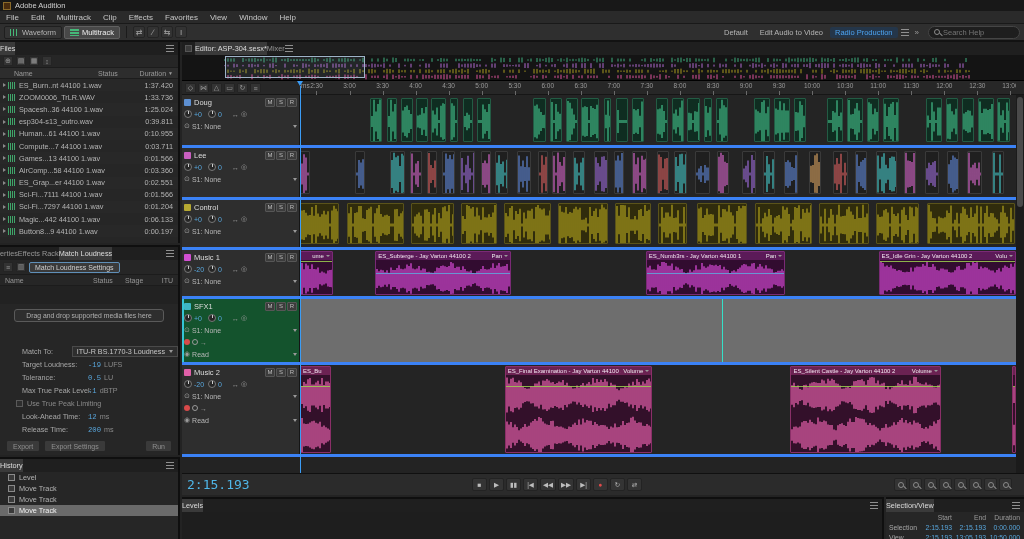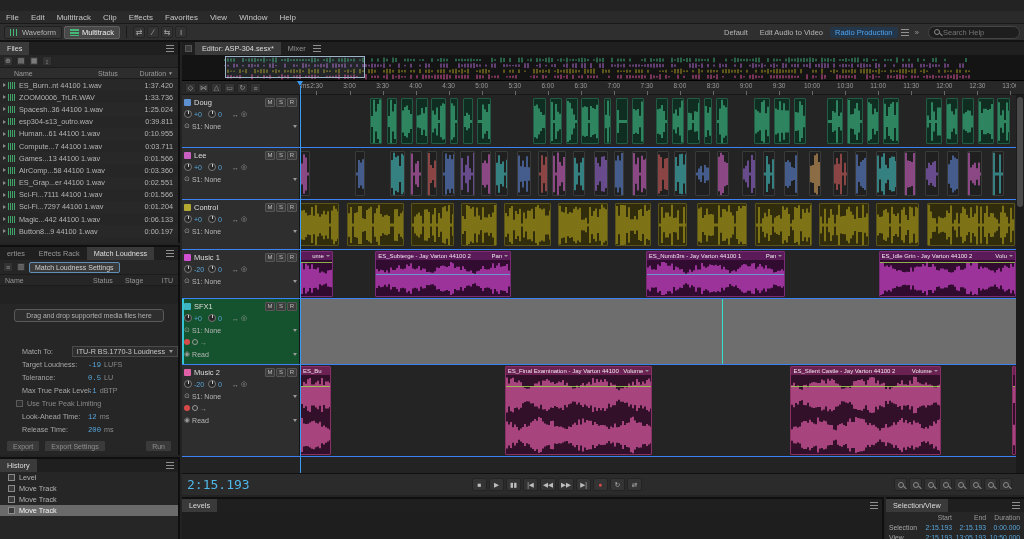--- a/index.html
+++ b/index.html
@@ -27,21 +27,21 @@
   #searchbox{display:flex;align-items:center;gap:3px;width:92px;height:13px;background:#1e1e1e;border:1px solid #454545;border-radius:7px;padding:0 5px;margin-left:3px;}
   #searchbox input{background:transparent;border:0;outline:0;color:#9a9a9a;font:7.5px "Liberation Sans",sans-serif;width:66px;}
   .mag{width:6px;height:6px;border:1px solid #8a8a8a;border-radius:50%;position:relative;display:inline-block;}
   .mag::after{content:"";position:absolute;left:4px;top:4px;width:4px;height:1px;background:#8a8a8a;transform:rotate(45deg);}
   
   .lpanel{position:absolute;left:0;width:180px;background:#262626;border-right:2px solid #0f0f0f;overflow:hidden;}
   #filesPanel{top:42px;height:201px;}
   #loudPanel{top:245px;height:210px;border-top:2px solid #0f0f0f;}
   #histPanel{top:457px;height:82px;border-top:2px solid #0f0f0f;}
   .ptabs{height:13px;background:#1f1f1f;display:flex;align-items:center;font-size:7.3px;color:#969696;}
-  .ptab{padding:0 7px;height:13px;display:flex;align-items:center;white-space:nowrap;}
+  .ptab{padding:0 0;height:13px;display:flex;align-items:center;white-space:nowrap;}
   .ptab.active{background:#3a3a3a;color:#ddd;}
   .ptabs .hamb{margin-left:auto;margin-right:4px;}
   .ptabicon{width:7px;height:7px;background:#3a3a3a;border:1px solid #555;margin:0 3px;}
   #filesTools{height:13px;display:flex;align-items:center;gap:3px;padding:0 3px;border-bottom:1px solid #1c1c1c;}
   .fico{width:10px;height:10px;background:#333;border:1px solid #242424;color:#9a9a9a;font-size:7px;display:flex;align-items:center;justify-content:center;}
   #filesHead{height:11px;display:flex;align-items:center;background:#2d2d2d;border-bottom:1px solid #1c1c1c;color:#9a9a9a;font-size:7px;}
   .fh-name{padding-left:14px;flex:1;}
   .fh-status{width:36px;}
   .fh-dur{width:44px;display:flex;align-items:center;justify-content:flex-end;gap:2px;padding-right:5px;}
   .sorticon{font-size:5px;color:#9a9a9a;}
@@ -81,21 +81,21 @@
   #overview{position:absolute;left:0;top:13px;width:842px;height:26px;background:#141414;border-bottom:1px solid #000;}
   #ovbox{position:absolute;left:43px;top:1px;width:140px;height:22px;border:1px solid #9fb3c8;background:rgba(150,170,190,0.12);}
   #rulerRow{position:absolute;left:0;top:39px;width:842px;height:14px;background:#272727;border-bottom:1px solid #161616;}
   #rulerTools{position:absolute;left:0;top:0;width:118px;height:14px;display:flex;align-items:center;gap:2px;padding:0 3px;}
   .rico{width:11px;height:10px;background:#333;border:1px solid #232323;color:#9a9a9a;font-size:7px;display:flex;align-items:center;justify-content:center;border-radius:1px;}
   #ruler{position:absolute;left:118px;top:0;width:716px;height:14px;overflow:hidden;}
   .rlab{position:absolute;top:1px;font-size:6.5px;color:#9a9a9a;transform:translateX(-50%);white-space:nowrap;}
   .rtick{position:absolute;bottom:0;width:1px;height:4px;background:#6a6a6a;}
   .runit{position:absolute;left:1px;top:1px;font-size:6.5px;color:#9a9a9a;}
   #tracks{position:absolute;left:0;top:53px;width:834px;height:378px;overflow:hidden;}
-  .track{position:relative;display:flex;border-bottom:1px solid #3b82f6;overflow:hidden;}
+  .track{position:relative;display:flex;border-bottom:3px solid #3b82f6;overflow:hidden;}
   .thead{width:118px;background:#2e2e2e;border-right:1px solid #151515;position:relative;padding:1px 2px;flex:none;}
   .thead.sel{background:#14532d;}
   .thead.sel::before{content:"";position:absolute;left:0;top:0;bottom:0;width:2px;background:#35c4d4;}
   .throw{height:12px;display:flex;align-items:center;gap:2px;}
   .chip{width:7px;height:7px;border-radius:1px;flex:none;}
   .tname{font-size:7.5px;color:#ddd;flex:1;padding-left:1px;white-space:nowrap;overflow:hidden;}
   .thbtns{display:flex;gap:1px;}
   .thb{width:10px;height:9px;background:#3c3c3c;border:1px solid #565656;color:#bbb;font-size:6px;display:flex;align-items:center;justify-content:center;border-radius:1px;}
   .knob{width:8px;height:8px;border-radius:50%;background:#262626;border:1px solid #777;position:relative;flex:none;}
   .knob::after{content:"";position:absolute;left:3px;top:0;width:1px;height:3px;background:#ccc;}
@@ -133,20 +133,24 @@
   .svhead,.svrow{display:flex;font-size:6.8px;height:10px;align-items:center;}
   .svlabel{width:34px;color:#a8a8a8;padding-left:3px;}
   .svval{width:34px;color:#58a6dc;text-align:right;padding-right:2px;}
   .svh{color:#9a9a9a;}
 </style>
 </head>
 <body>
 
 <div id="app">
 
+  <div id="titlebar">
+    <span id="appicon"></span>
+    <span>Adobe Audition</span>
+  </div>
 
   <div id="menubar">
       <span class="mitem">File</span>
       <span class="mitem">Edit</span>
       <span class="mitem">Multitrack</span>
       <span class="mitem">Clip</span>
       <span class="mitem">Effects</span>
       <span class="mitem">Favorites</span>
       <span class="mitem">View</span>
       <span class="mitem">Window</span>

